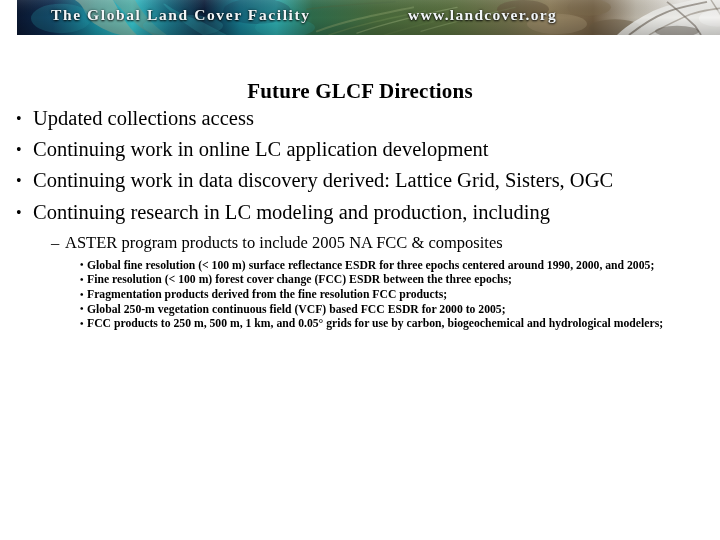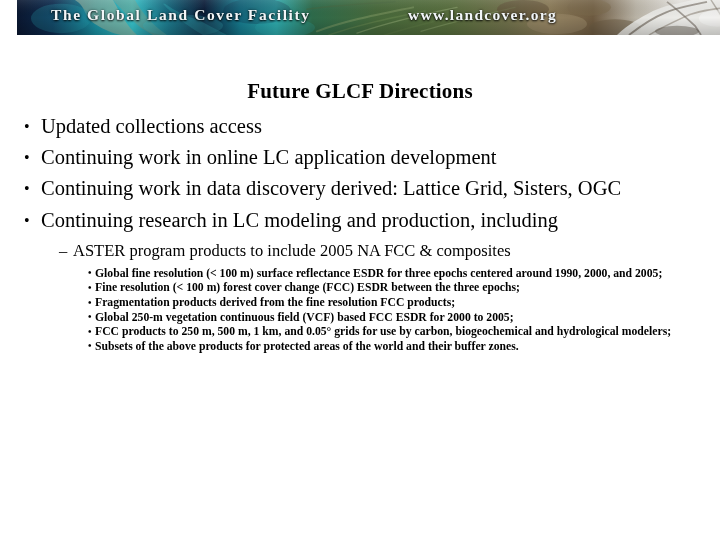--- a/index.html
+++ b/index.html
@@ -74,21 +74,21 @@
   
   .body {
     position: absolute;
     left: 0;
     top: 95px;
     width: 720px;
   }
 
   ul.lvl1 {
     list-style: none;
-    margin: 16px;
+    margin: 8px;
     padding: 0;
   }
   ul.lvl1 > li.b1 {
     position: relative;
     font-size: 20.5px;
     line-height: 31.2px;
     padding-left: 19px;
     margin: 0 0 0 6px;
     white-space: nowrap;
   }
@@ -235,19 +235,18 @@
 
     <ul class="lvl2">
       <li class="b2">ASTER program products to include 2005 NA FCC &amp; composites</li>
 
       <ul class="lvl3">
         <li class="b3">Global fine resolution (&lt; 100 m) surface reflectance ESDR for three epochs centered around 1990, 2000, and 2005;</li>
         <li class="b3">Fine resolution (&lt; 100 m) forest cover change (FCC) ESDR between the three epochs;</li>
         <li class="b3">Fragmentation products derived from the fine resolution FCC products;</li>
         <li class="b3">Global 250-m vegetation continuous field (VCF) based FCC ESDR for 2000 to 2005;</li>
         <li class="b3">FCC products to 250 m, 500 m, 1 km, and 0.05° grids for use by carbon, biogeochemical and hydrological modelers;</li>
-        <li class="b3">Subsets of the above products for protected areas of the world and their buffer zones.</li>
       </ul>
 
     </ul>
 
   </ul>
 </div>
 
 </body></html>

